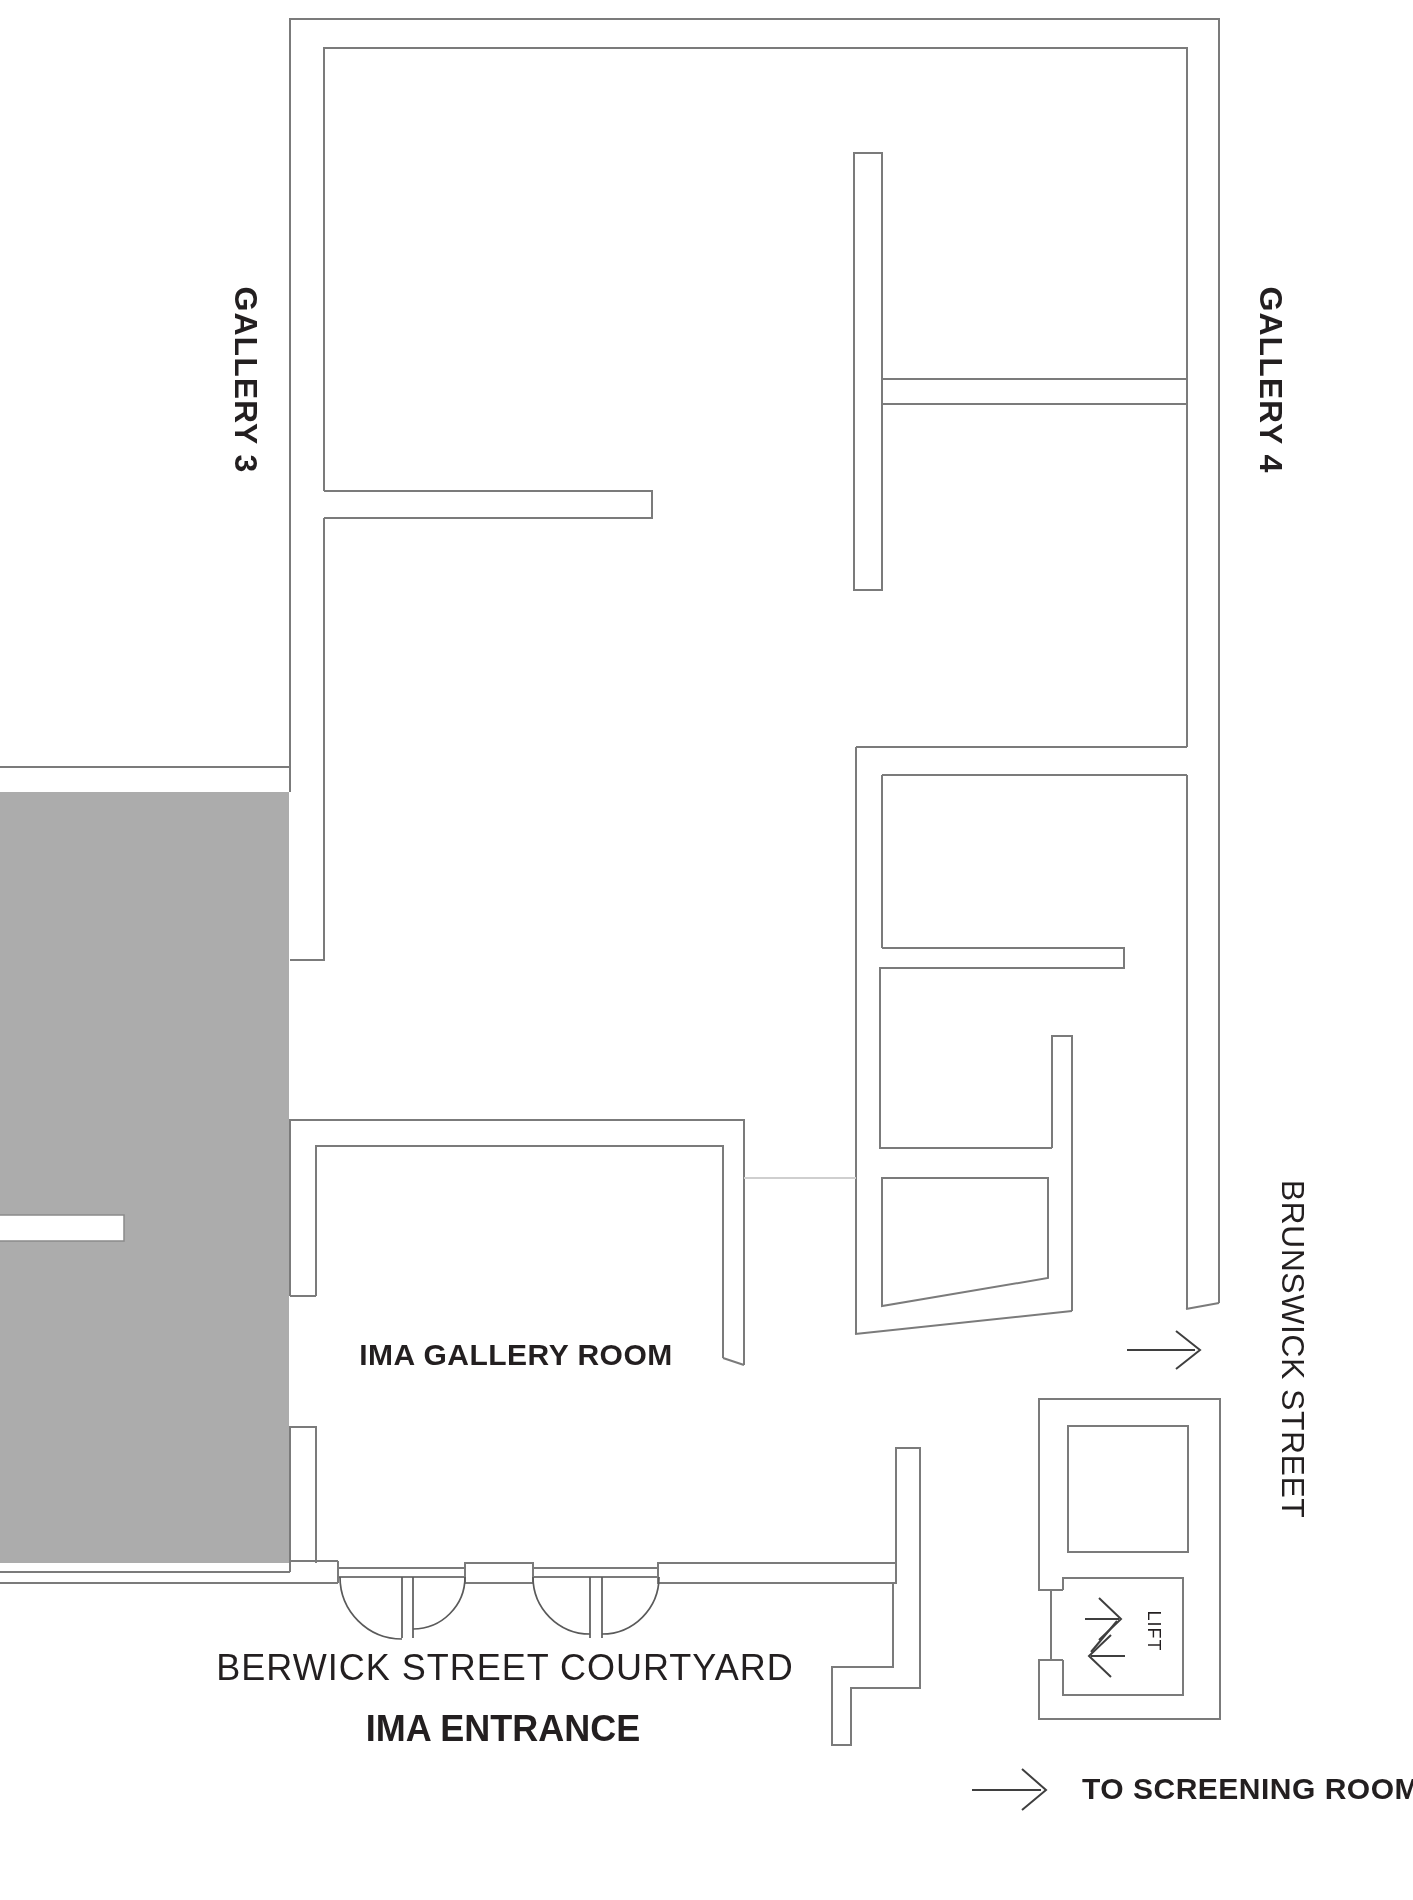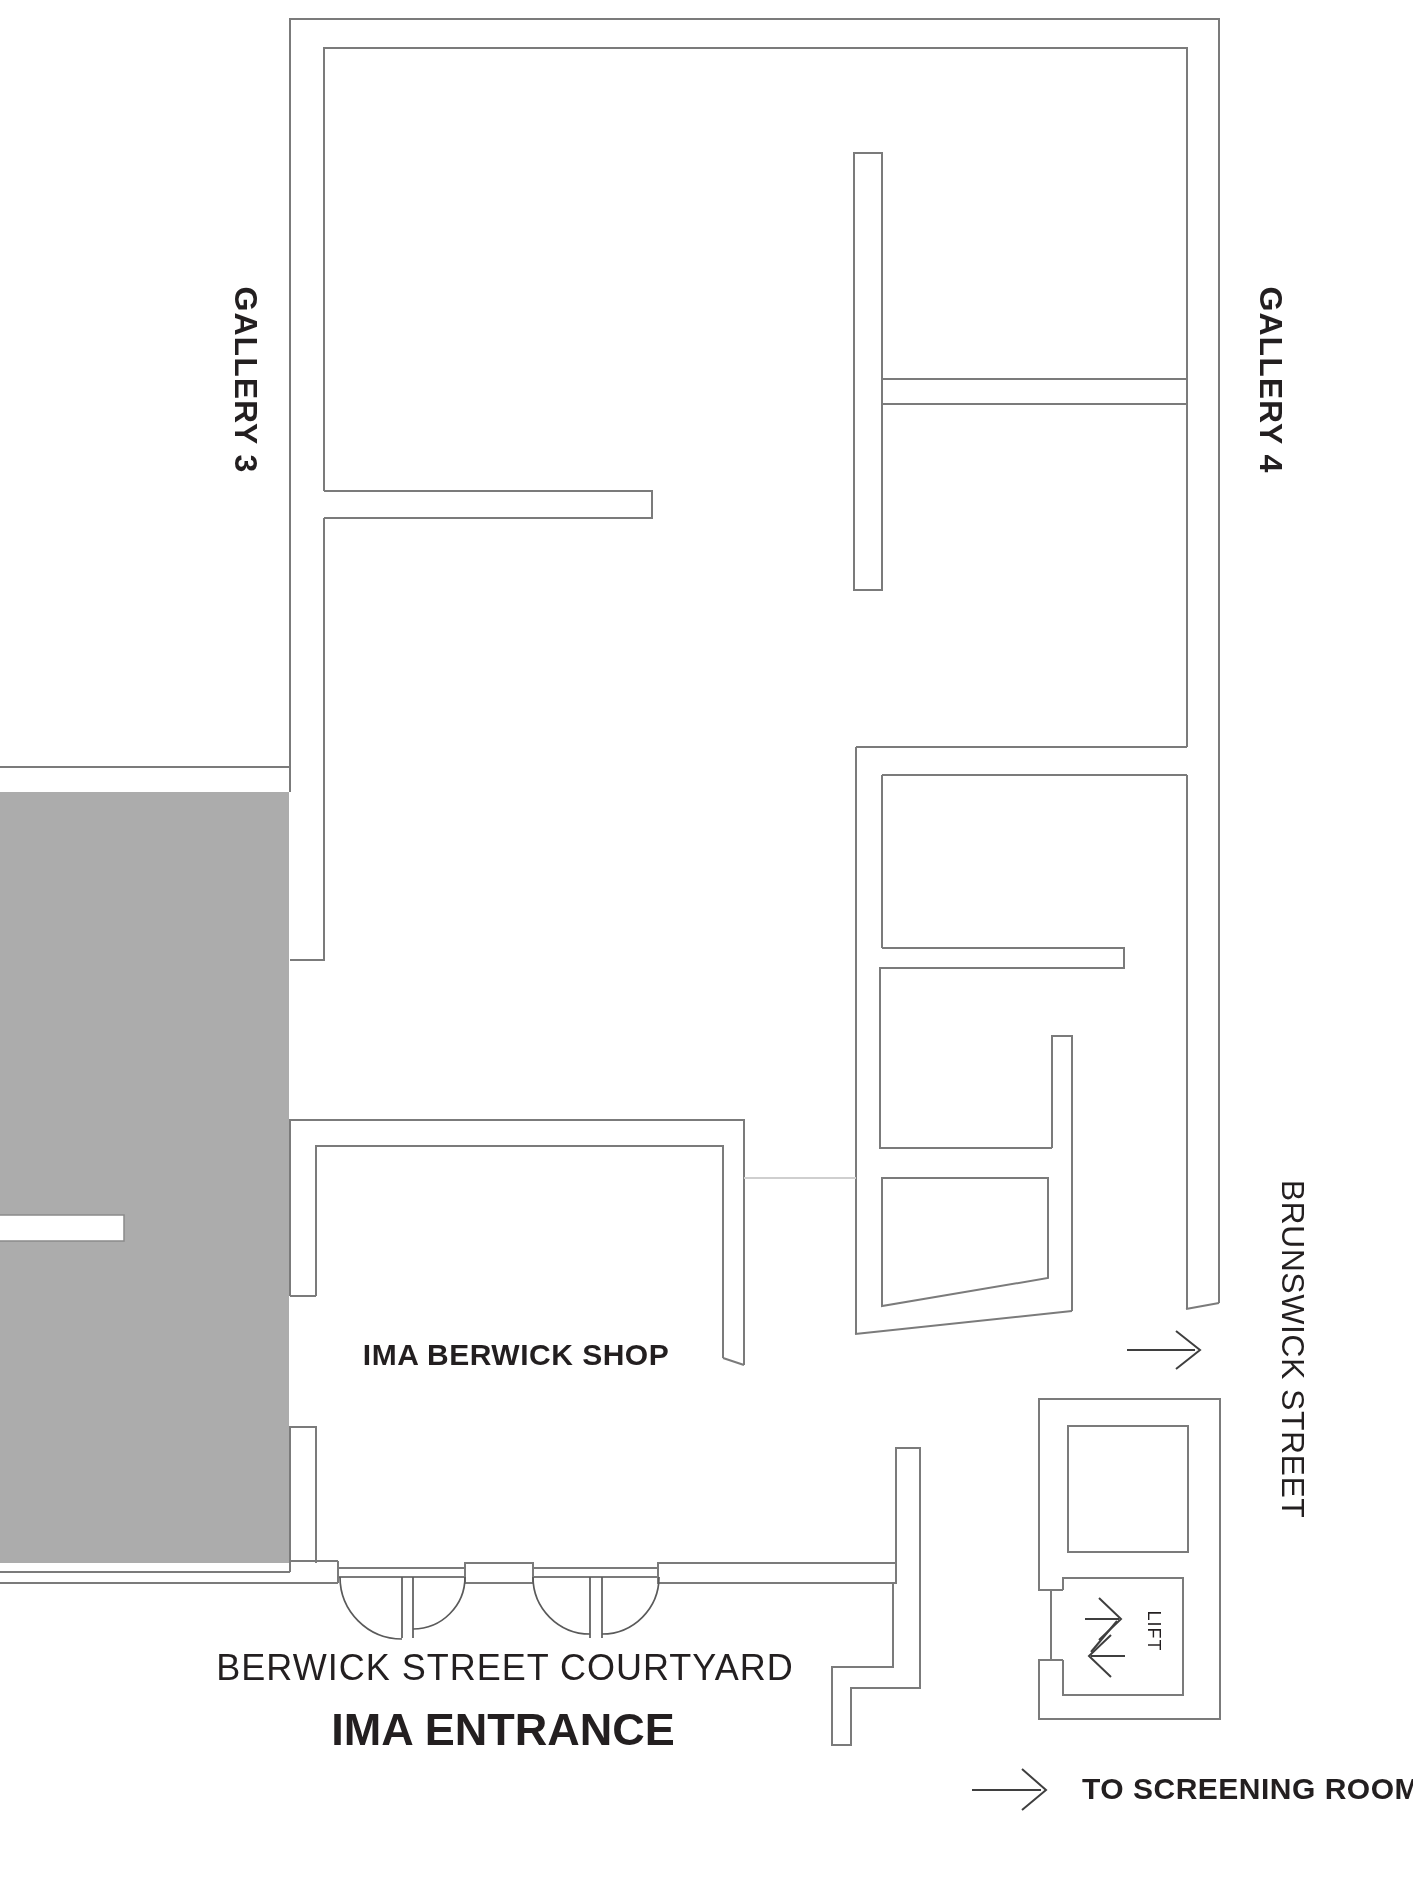--- a/index.html
+++ b/index.html
@@ -122,25 +122,25 @@
     <g fill="none" stroke="#3f3f3f" stroke-width="2">
       <line x1="972" y1="1790" x2="1041" y2="1790"></line>
       <path d="M1022 1769 L1046 1790 L1022 1810"></path>
     </g>
   </svg>
 
   <div class="lbl rot bold" style="left:246px; top:380px; font-size:32px; letter-spacing:1px;">GALLERY 3</div>
 
   <div class="lbl rot bold" style="left:1271px; top:380px; font-size:32px; letter-spacing:1px;">GALLERY 4</div>
 
-  <div class="lbl bold" style="left:516px; top:1355px; font-size:30px; letter-spacing:0.5px;">IMA BERWICK SHOP</div>
+  <div class="lbl bold" style="left:516px; top:1355px; font-size:30px; letter-spacing:0.5px;">IMA GALLERY ROOM</div>
 
   <div class="lbl rot" style="left:1293px; top:1349px; font-size:32px; letter-spacing:0.5px;">BRUNSWICK STREET</div>
 
   <div class="lbl rot" style="left:1154px; top:1631px; font-size:18px; letter-spacing:1px;">LIFT</div>
 
-  <div class="lbl bold" style="left:503px; top:1729px; font-size:45px;">IMA ENTRANCE</div>
+  <div class="lbl bold" style="left:503px; top:1729px; font-size:36px;">IMA ENTRANCE</div>
 
   <div class="lbl" style="left:505px; top:1668px; font-size:36px; letter-spacing:1px;">BERWICK STREET COURTYARD</div>
 
   <div class="lbl bold" style="left:1223px; top:1789px; font-size:30px; letter-spacing:0.5px;margin-left:28px;">TO SCREENING ROOM</div>
 
 </div>
 
 </body></html>

